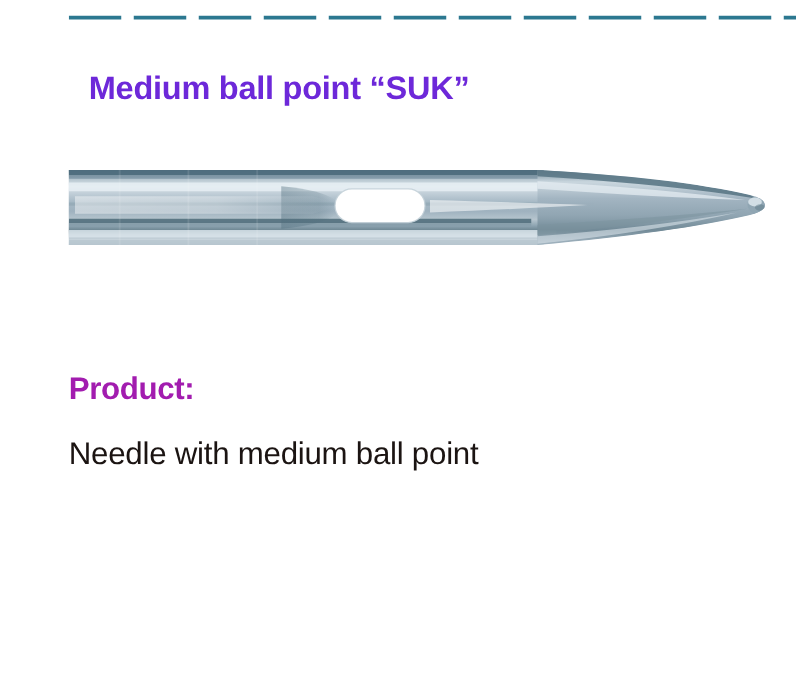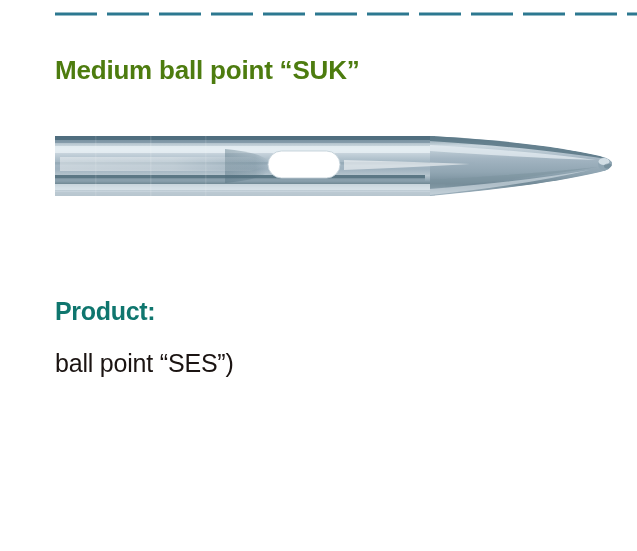--- a/index.html
+++ b/index.html
@@ -49,21 +49,21 @@
   .needle-figure svg { display: block; }
 
   
   .product-label {
     position: absolute;
     left: 55px;
     top: 297px;
     font-size: 25px;
     font-weight: bold;
     letter-spacing: -0.3px;
-    color: #0f766e;
+    color: #a21caf;
     white-space: nowrap;
   }
   .body-text {
     position: absolute;
     left: 55px;
     top: 341px;
     width: 540px;
     color: #1b1412;
     font-size: 25px;
     font-weight: 300;
@@ -77,21 +77,21 @@
 </style>
 </head>
 <body style="background: rgb(255, 255, 255);">
 
 <div class="rule-wrap">
   <svg width="582" height="6" viewBox="0 0 582 6" xmlns="http://www.w3.org/2000/svg">
     <line id="rule-line" x1="0" y1="3" x2="582" y2="3" stroke="#2c7890" stroke-width="3" stroke-dasharray="42 10"></line>
   </svg>
 </div>
 
-<div class="heading" style="color: #4d7c0f;">Medium ball point “SUK”</div>
+<div class="heading" style="color: #6d28d9; margin-left: 16px;">Medium ball point “SUK”</div>
 
 <div class="needle-figure">
   <svg width="637" height="100" viewBox="0 0 637 100" xmlns="http://www.w3.org/2000/svg">
     <defs>
 
       <linearGradient id="shaftGrad" x1="0" y1="0" x2="0" y2="1">
         <stop offset="0.00" stop-color="#5d7b8b"></stop>
         <stop offset="0.06" stop-color="#7e97a4"></stop>
         <stop offset="0.13" stop-color="#b9c8d1"></stop>
         <stop offset="0.22" stop-color="#dde6ec"></stop>
@@ -193,14 +193,14 @@
 
       <rect x="268" y="33" width="72" height="27" rx="13.5" ry="13.5" fill="#ffffff"></rect>
       <rect x="268" y="33" width="72" height="27" rx="13.5" ry="13.5" fill="none" stroke="#c3d0d8" stroke-width="1" opacity="0.9"></rect>
     </g>
   </svg>
 </div>
 
 <div class="product-label">Product:</div>
 
 <div class="body-text" style="color: rgb(27, 20, 18);">
-  <span class="line">ball point “SES”)</span>
+  <span class="line">Needle with medium ball point</span>
 </div>
 
 </body></html>

